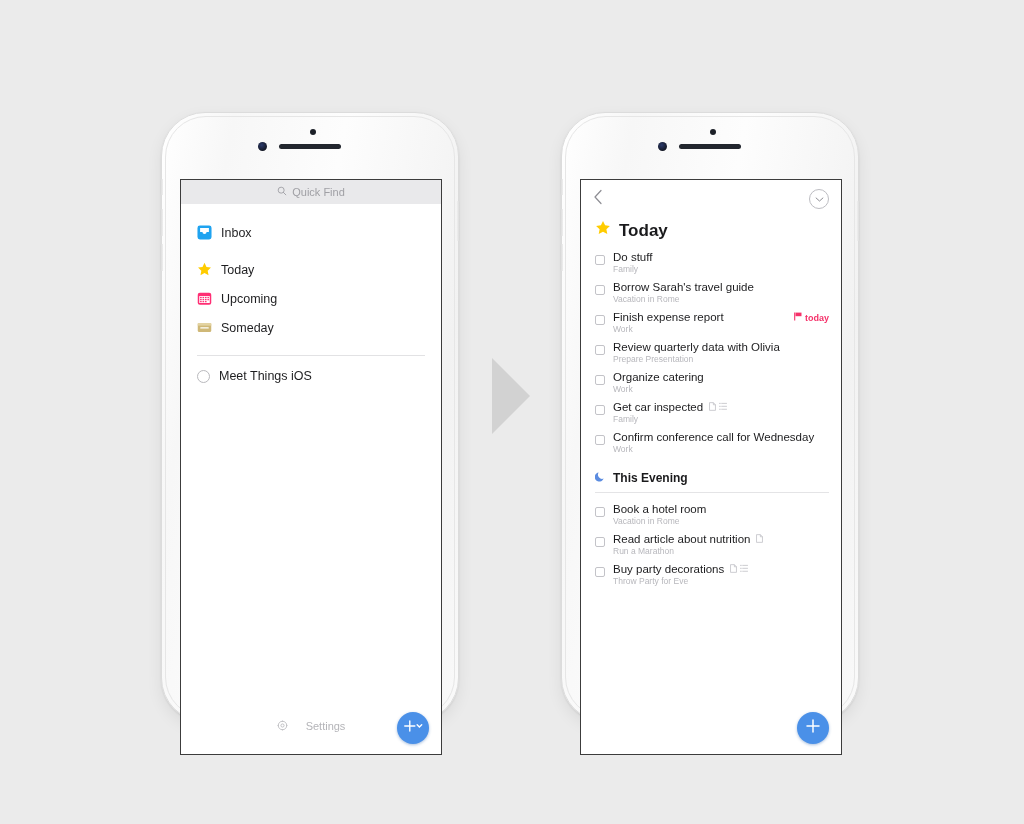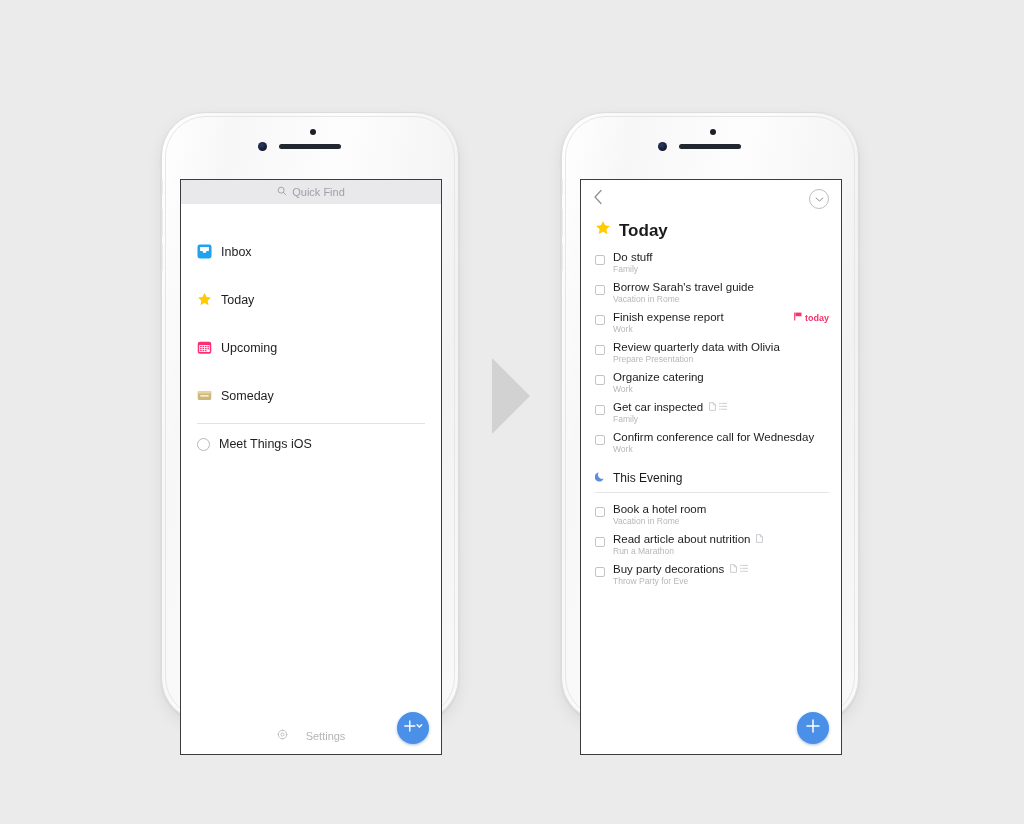--- a/index.html
+++ b/index.html
@@ -93,21 +93,20 @@
   .qf-icon { display:block; }
 
   .sidebar { padding: 14px 0 0 0; }
   .nav-item {
     display:flex; align-items:center; gap:9px;
     padding: 0 0 0 16px;
     height: 29px;
     font-size: 12.5px;
     color:#1e1e20;
     font-weight:400;
-    margin-top:19px;
   }
   .nav-item.gap-after { margin-bottom: 8px; }
   .nav-icon {
     width:15px; height:15px; flex:0 0 15px;
     display:flex; align-items:center; justify-content:center;
   }
 
   .divider {
     height:1px; background:#e2e2e4; margin: 13px 16px 0 16px;
   }
@@ -116,22 +115,22 @@
     padding: 0 0 0 16px; height:30px;
     margin-top: 5px;
     font-size:12.5px; color:#1e1e20;
   }
   .circle-check {
     width:13px; height:13px; border-radius:50%;
     border:1px solid #b9b9bd; box-sizing:border-box; flex:0 0 13px;
   }
 
   .settings-bar {
-    position:absolute; bottom:12px; left:0; width:100%; height:34px;
-    display:flex; align-items:flex-end; justify-content:center;
+    position:absolute; bottom:0; left:0; width:100%; height:34px;
+    display:flex; align-items:flex-start; justify-content:center;
     gap:18px; color:#b4b4b8; font-size:11px;
   }
 
   .fab {
     position:absolute; right:12px; bottom:10px;
     width:32px; height:32px; border-radius:50%;
     background:#4a90e8;
     box-shadow: 0 1px 3px rgba(60,110,180,0.45);
     display:flex; align-items:center; justify-content:center;
   }
@@ -177,21 +176,21 @@
     font-size:8.5px; color:#b7b7bc; line-height:11px; margin-top:0px;
   }
   .badge-today {
     display:flex; align-items:center; gap:3px;
     color:#f5326a; font-size:9px; font-weight:bold;
     white-space:nowrap; margin-top:1px;
   }
   .section-head {
     display:flex; align-items:center; gap:7px;
     padding: 12px 0 0 14px;
-    font-size:12px; font-weight:normal; color:#1a1a1c;
+    font-size:12px; font-weight:bold; color:#1a1a1c;
   }
   .section-rule { height:1px; background:#e4e4e6; margin: 7px 12px 0 14px; }
 
   .attach { display:inline-flex; gap:3px; align-items:center; margin-left:2px; }
 
   
   .arrow {
     position:absolute; left:492px; top:358px;
     width:0; height:0;
     border-top: 38px solid transparent;

